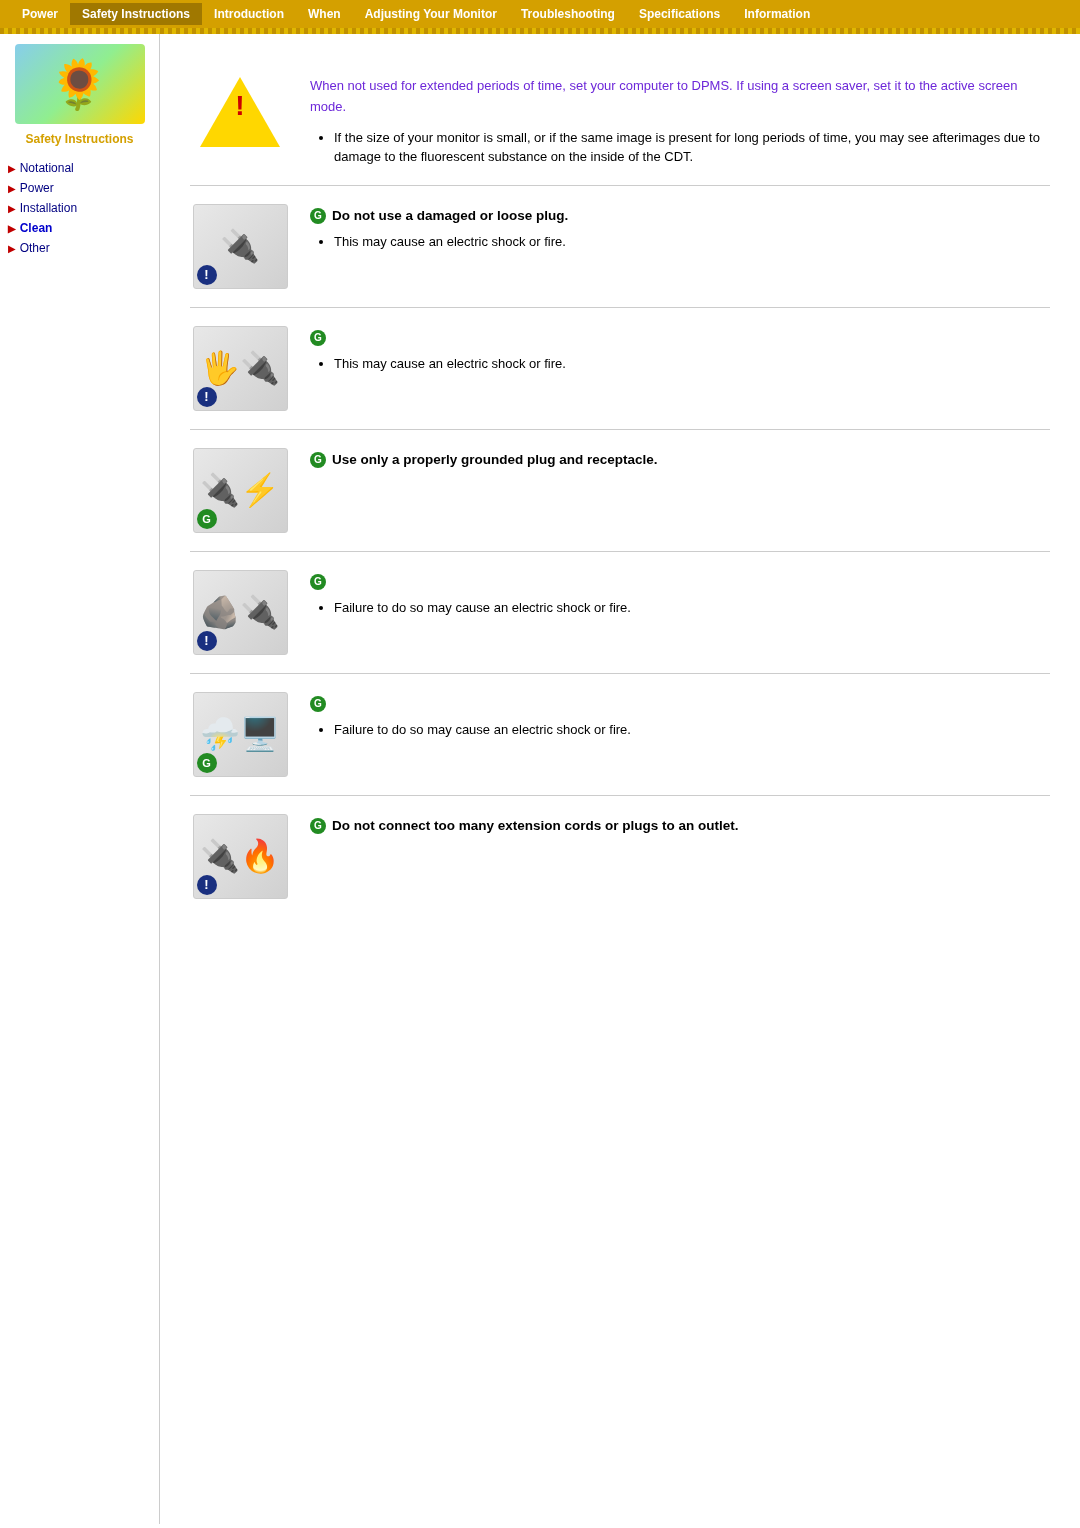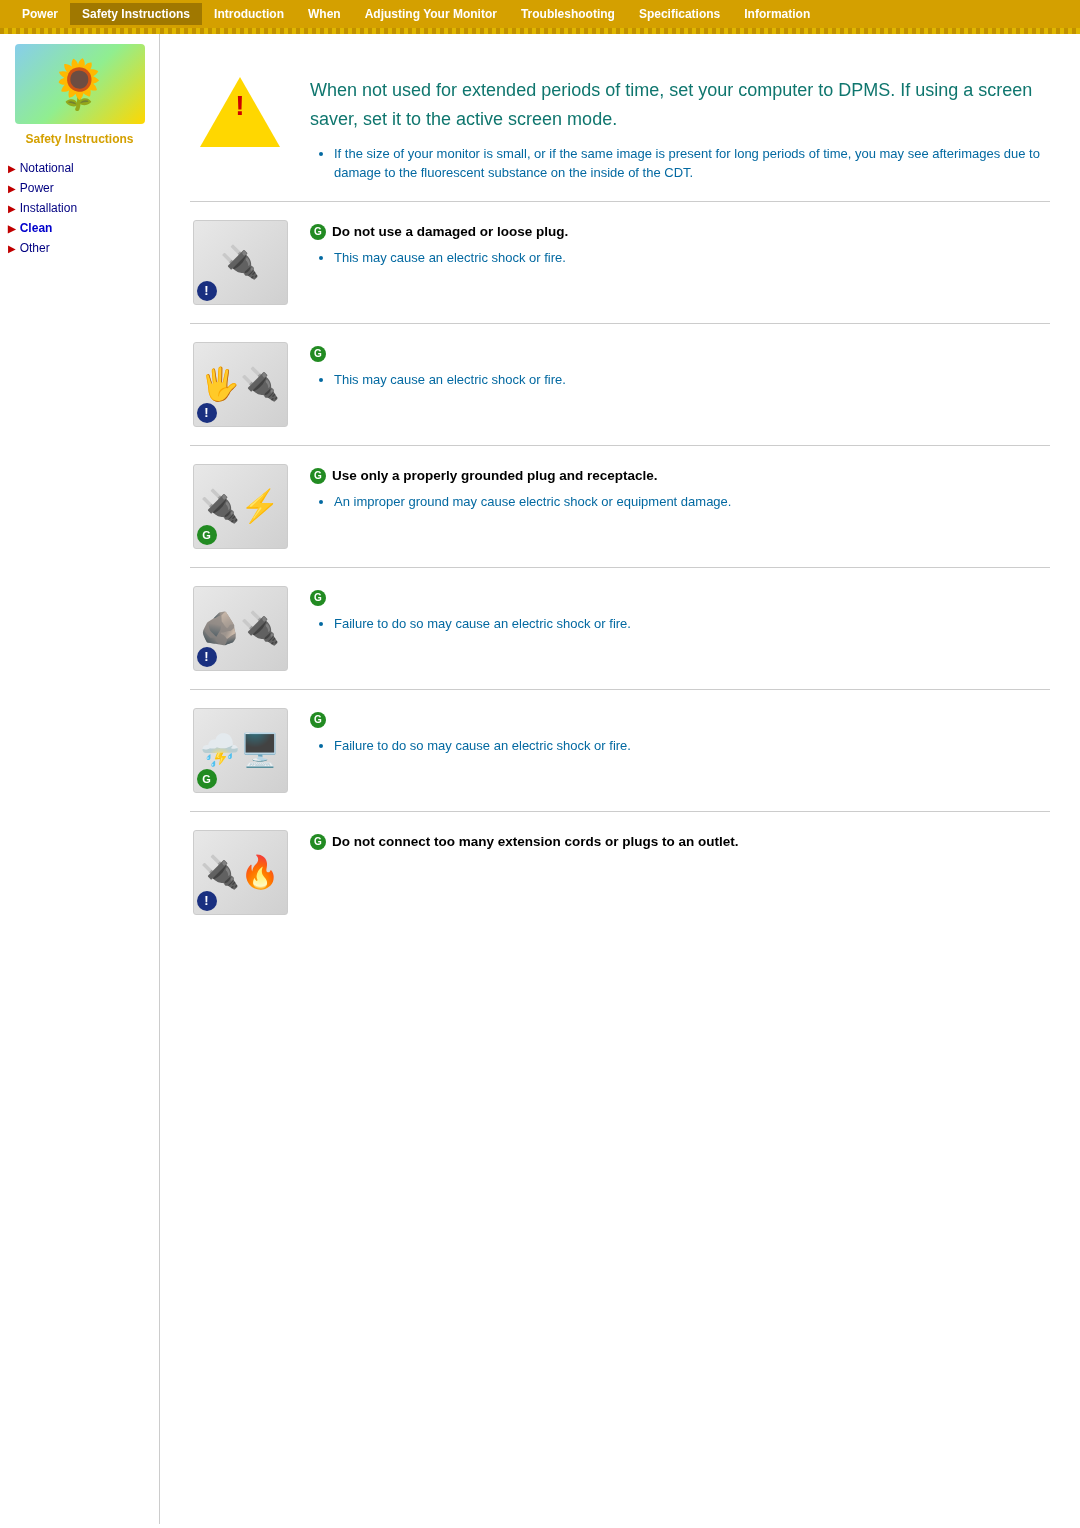--- a/index.html
+++ b/index.html
@@ -167,28 +167,28 @@
       gap: 6px;
     }
     .section-bullet {
       margin-left: 24px;
       margin-top: 6px;
     }
     .section-bullet li {
       list-style: disc;
       font-size: 13px;
       line-height: 1.5;
-      color: #0369a1;
+      color: #000000;
     }
 
     .intro-text {
-      font-size: 18px;
+      font-size: 13px;
       line-height: 1.6;
       margin-bottom: 10px;
-      color: #0f766e;
+      color: #6d28d9;
     }
 
     
     .green-circle {
       display: inline-flex;
       width: 16px;
       height: 16px;
       background: #228B22;
       border-radius: 50%;
       align-items: center;
@@ -345,23 +345,20 @@
         <div class="img-placeholder">
           🔌⚡
           <div class="badge-g">G</div>
         </div>
       </div>
       <div class="section-text">
         <div class="section-heading">
           <span class="green-circle">G</span>
           <strong>Use only a properly grounded plug and receptacle.</strong>
         </div>
-        <ul class="section-bullet">
-          <li>An improper ground may cause electric shock or equipment damage.</li>
-        </ul>
       </div>
     </div>
 
     <div class="safety-section">
       <div class="section-icon">
         <div class="img-placeholder">
           🪨🔌
           <div class="badge">!</div>
         </div>
       </div>

